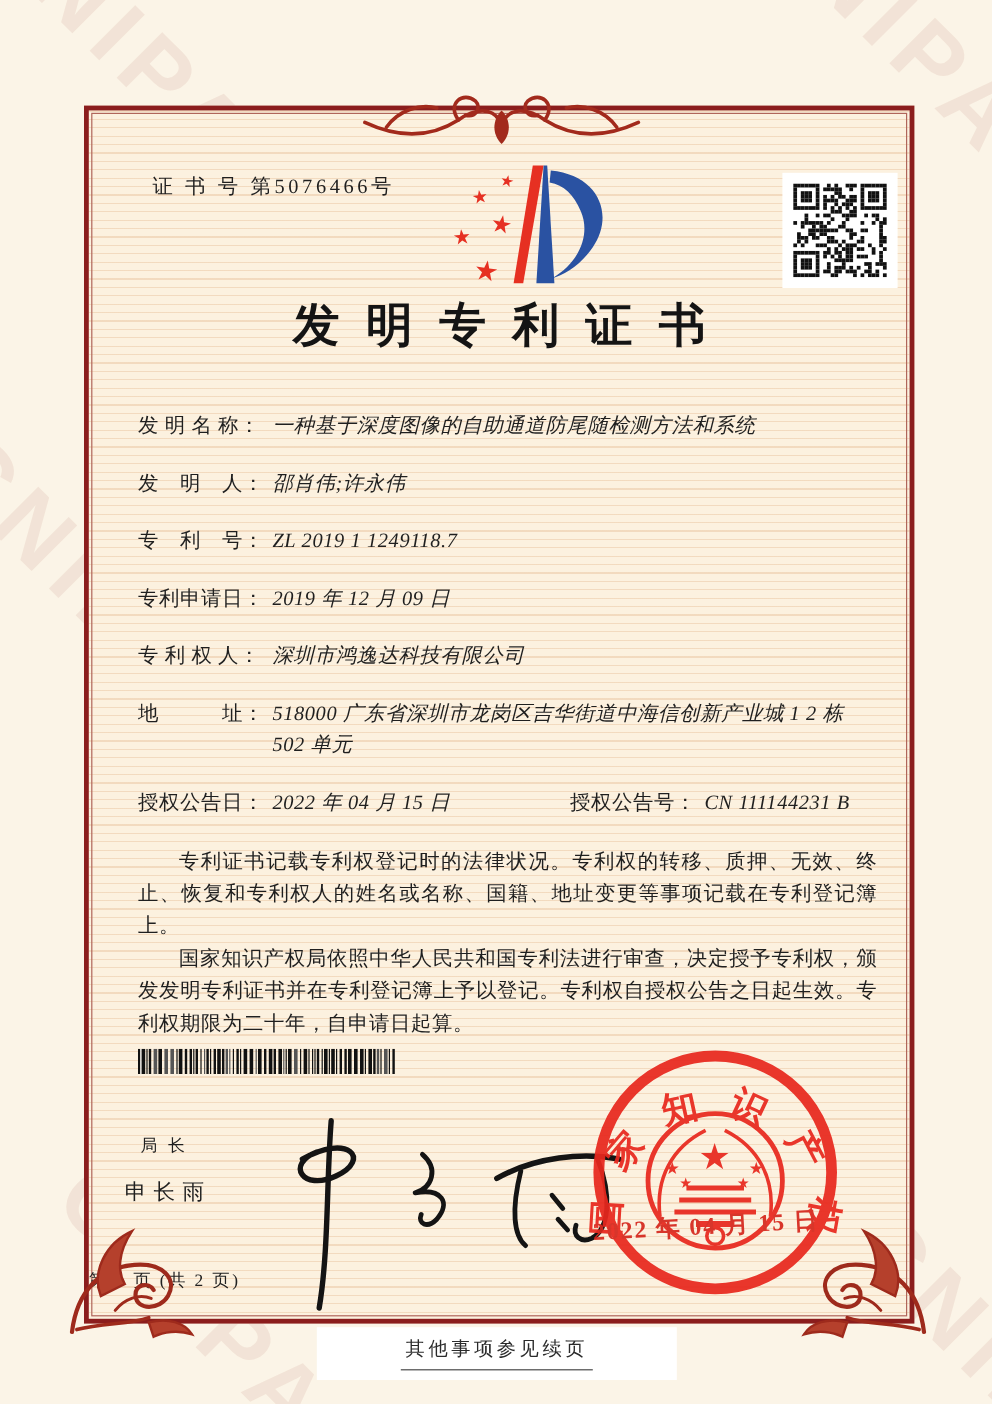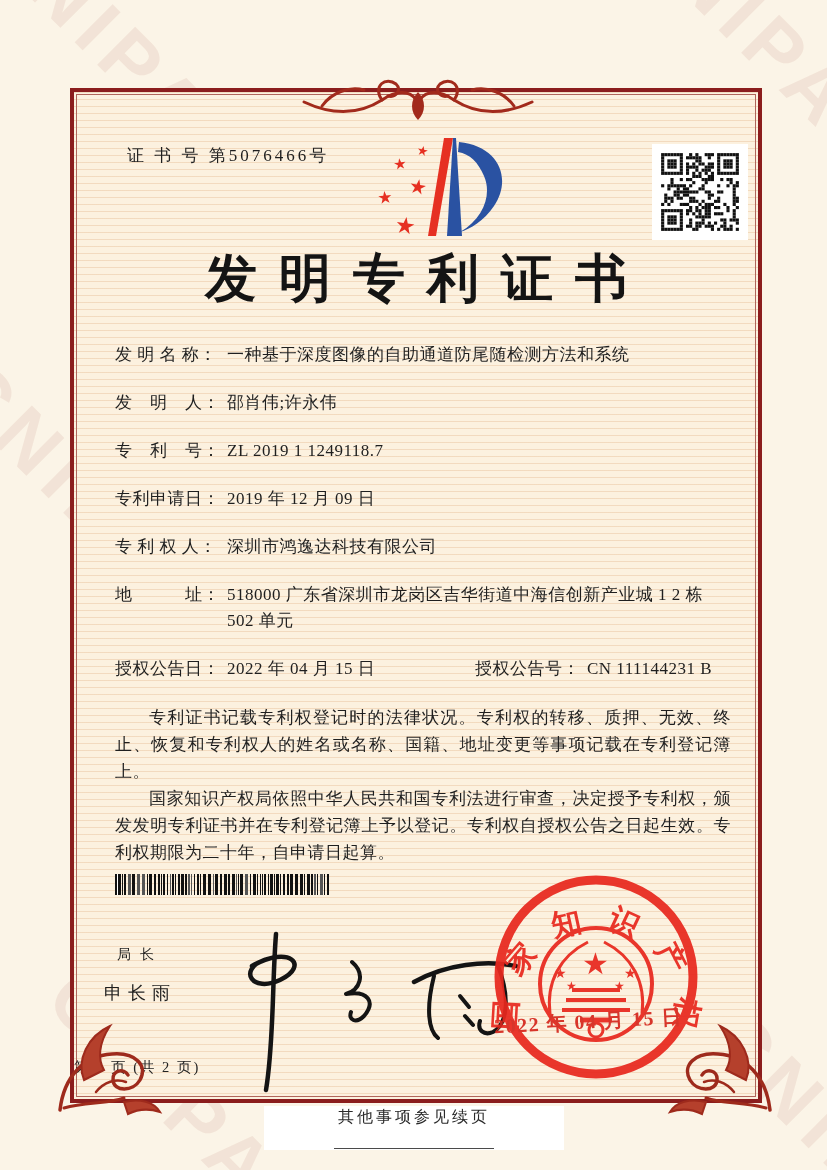--- a/index.html
+++ b/index.html
@@ -40,29 +40,29 @@
   .cert-no{
     position:absolute; left:41px; top:52px; font-size:17px; letter-spacing:3px;margin-left:12px;
   }
   .logo{ position:absolute; left:258px; top:40px; width:185px; height:110px; }
   .qr-panel{
     position:absolute; left:578px; top:52px; width:96px; height:96px; background:#ffffff;
     display:flex; align-items:center; justify-content:center;
   }
   .title{
     position:absolute; left:0; top:152px; width:100%; text-align:center;
-    font-size:52px; font-weight:bold; letter-spacing:22px; text-indent:22px;
+    font-size:39px; font-weight:bold; letter-spacing:22px; text-indent:22px;
     color:#141414;
   }
 
   
   .content{ position:absolute; left:41px; top:250px; width:616px; font-size:17px; }
   .frow{ display:flex; line-height:26px; margin-bottom:22px; }
   .flabel{ width:112px; flex:0 0 112px; letter-spacing:0.5px; }
-  .fvalue{ flex:1; letter-spacing:0.5px; }
+  .fvalue{ flex:1; letter-spacing:0.5px;font-style:italic; }
   .fvalue-fixed{ flex:0 0 206px; }
   .flabel2{ margin-left:42px; }
   .paras{ margin-top:9px; line-height:27px; text-align:justify; letter-spacing:0.5px; }
   .paras p{ text-indent:2em; margin:0; }
 
   
   .barcode{ position:absolute; left:41px; top:782px; width:220px; height:21px; }
 
   
   .sig-title{ position:absolute; left:43px; top:854px; font-size:14px; letter-spacing:9px; }
@@ -77,21 +77,21 @@
     font-size:14.5px; letter-spacing:2px; color:#222;
   }
 
   
   .foot-panel{
     position:absolute; left:264px; top:1106px; width:300px; height:44px;
     background:#ffffff; z-index:3; display:flex; align-items:center; justify-content:center;
   }
   .foot-note{
     font-size:16px; letter-spacing:3px; color:#2a2a2a;
-    border-bottom:1px solid #4a4a4a; padding:0 4px 20px 4px;
+    border-bottom:1px solid #4a4a4a; padding:0 4px 6px 4px;
   }
 </style>
 </head>
 <body>
 
 <div class="page">
 
   <div class="wm" style="left:-46px; top:-18px;">CNIPA</div>
   <div class="wm" style="left:598px; top:-30px;">CNIPA</div>
   <div class="wm" style="left:-80px; top:430px;">CNIPA</div>

